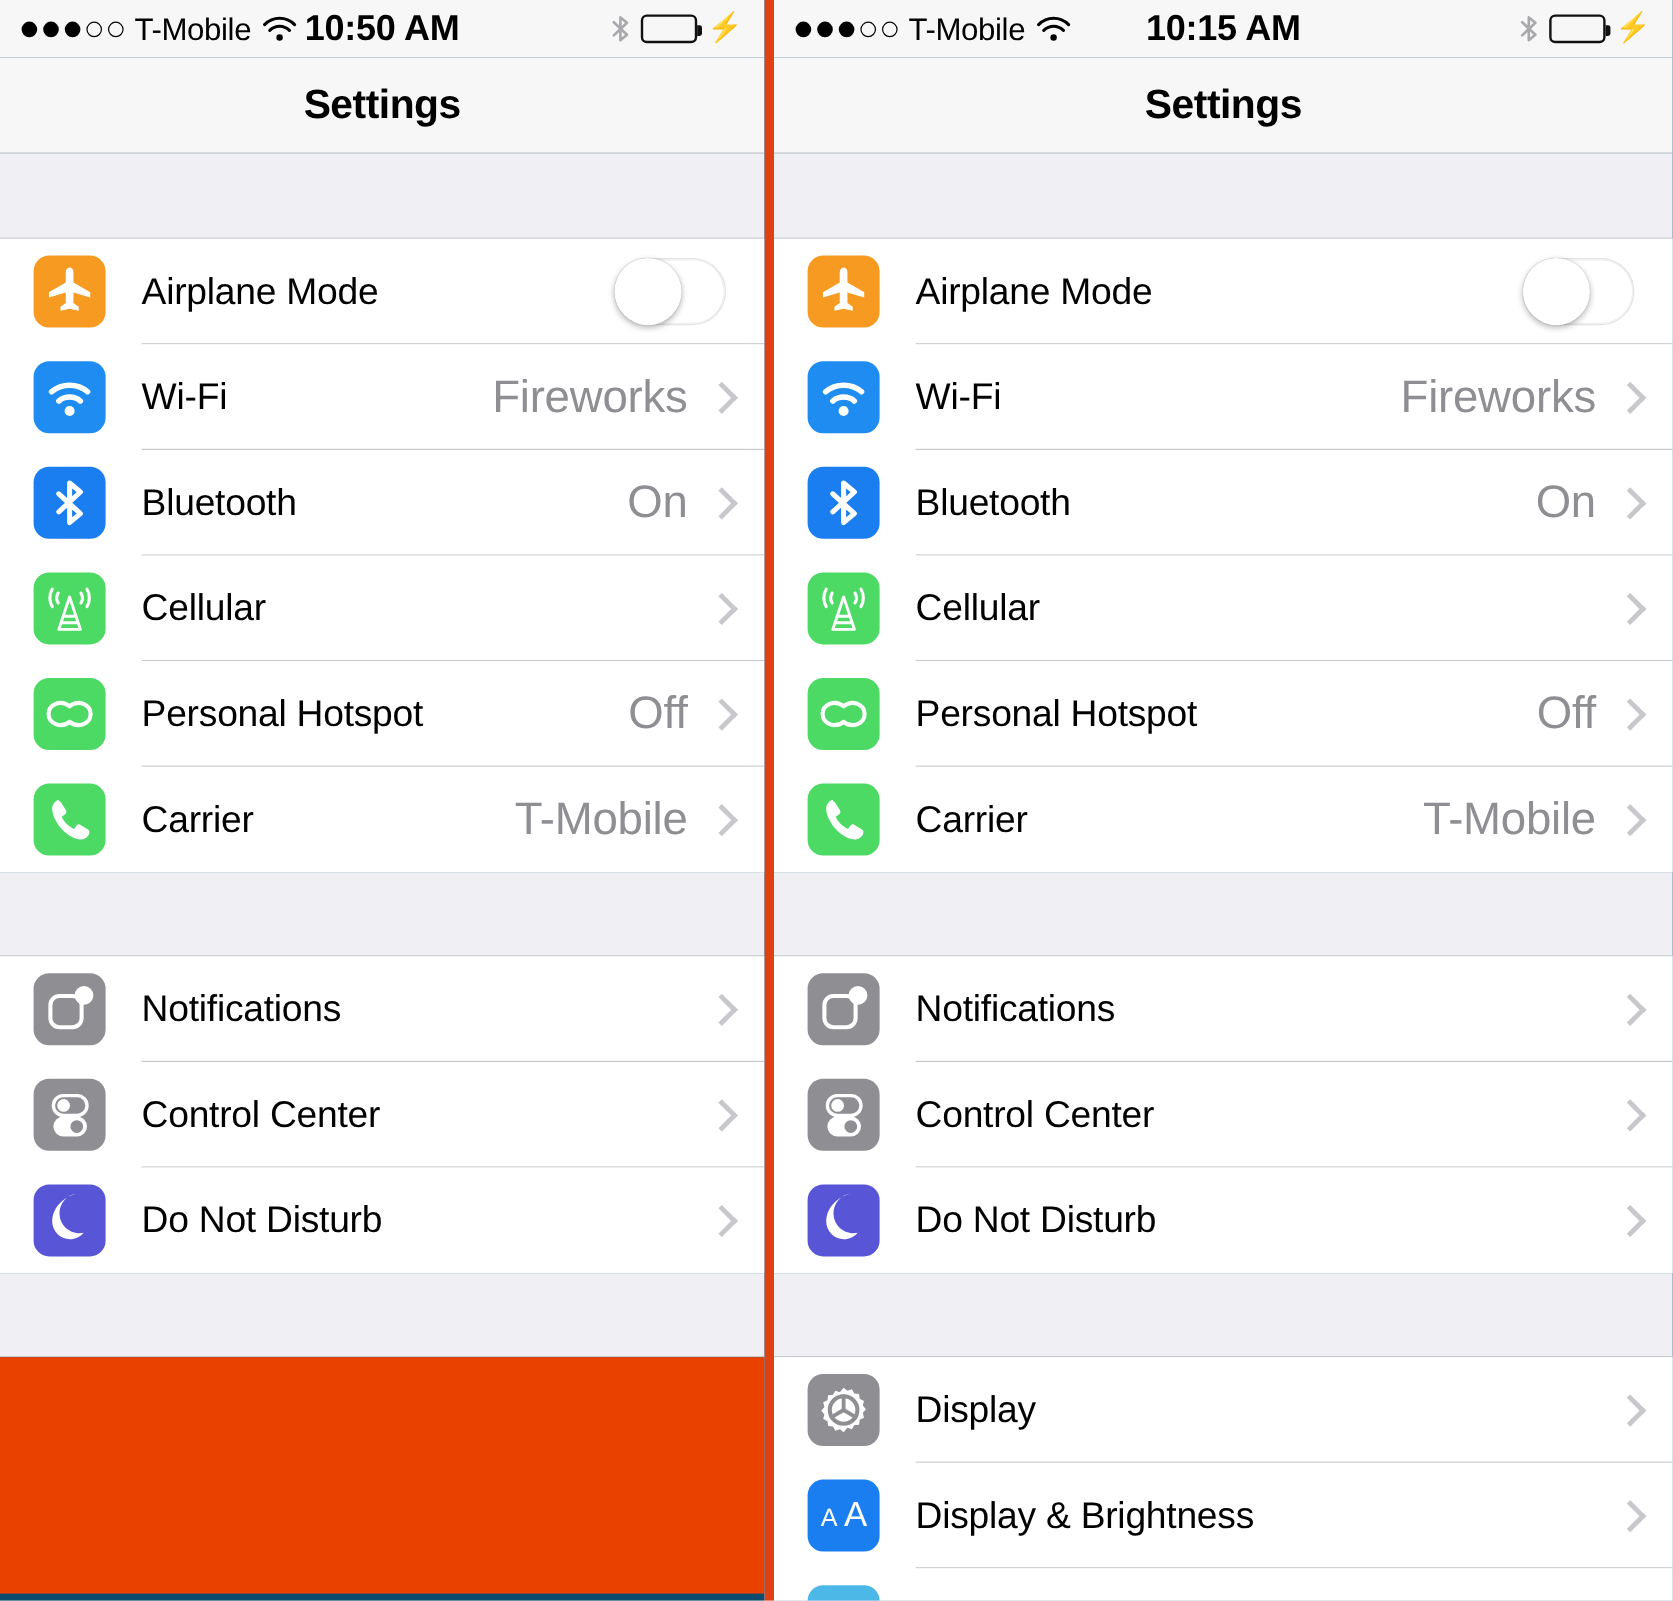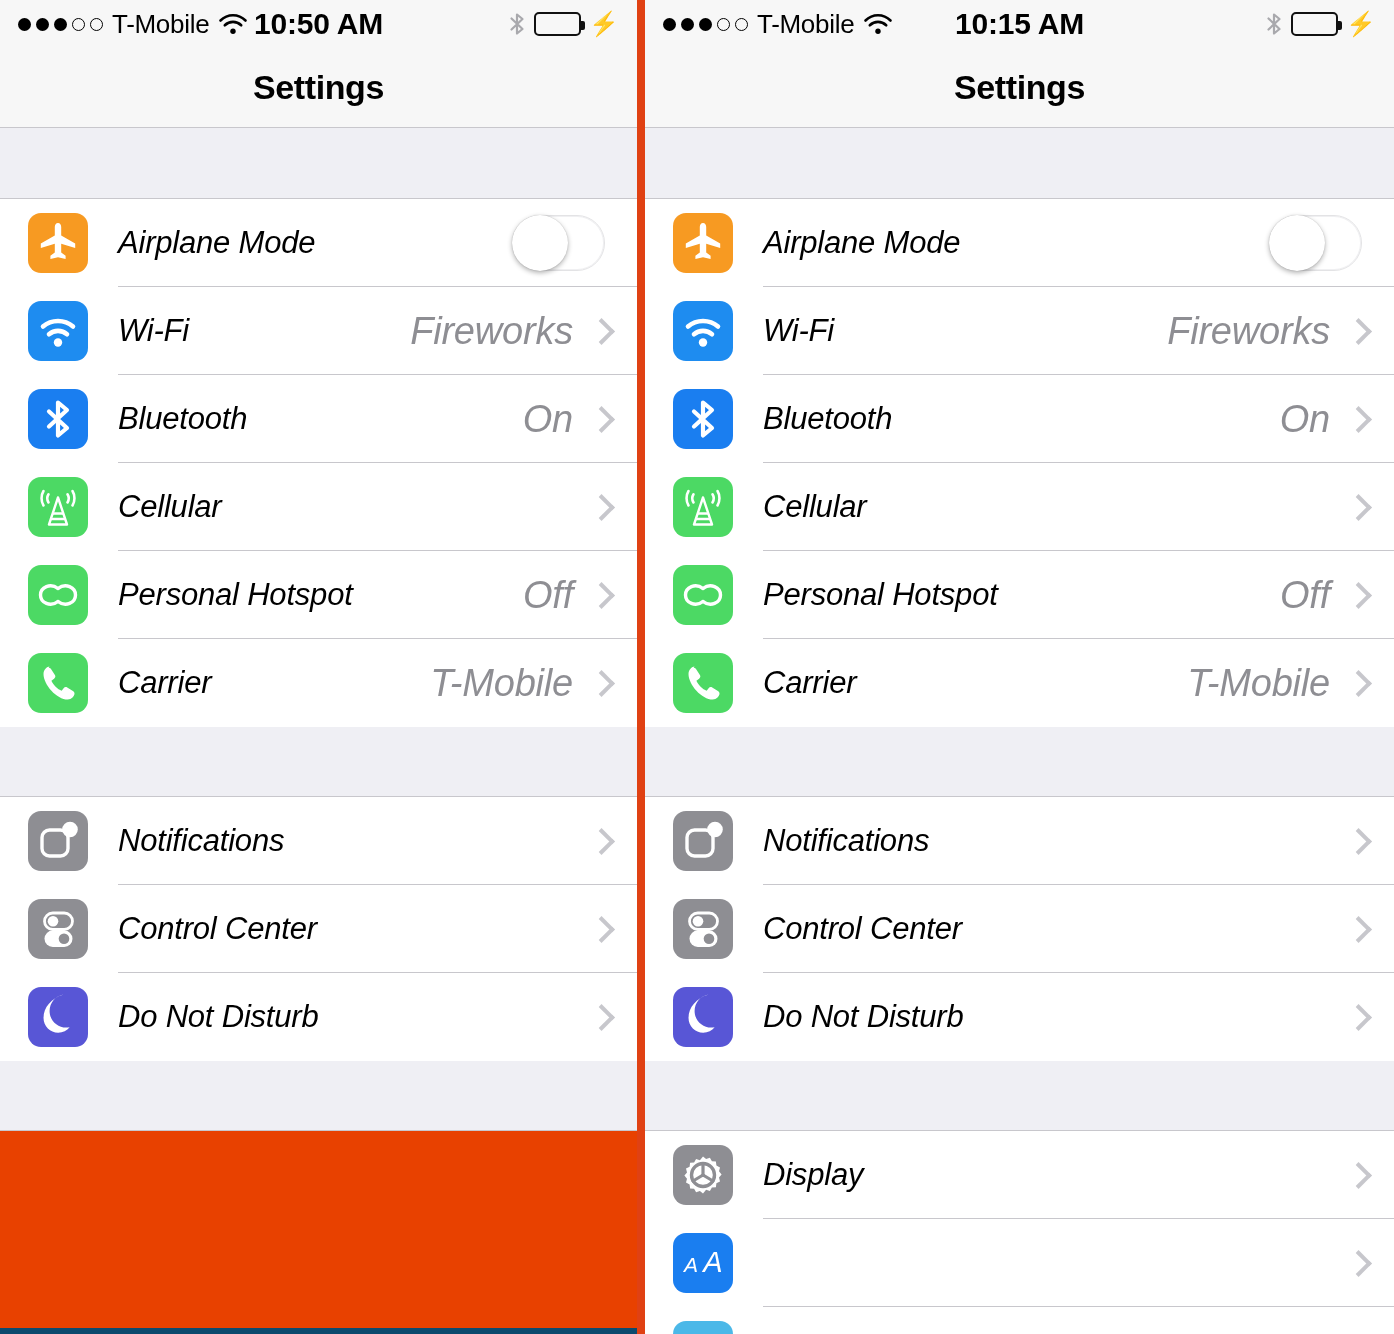--- a/index.html
+++ b/index.html
@@ -80,21 +80,21 @@
     border-bottom: 1px solid #c8c7cc;
     display: flex; align-items: center; justify-content: center;
   }
   .nav-title { font-size: 34px; font-weight: bold; color: #000; letter-spacing: -0.4px; }
 
   
   .gap { background: #efeff4; border-bottom: 1px solid #c8c7cc; }
   .gap.first { height: 71px; }
   .gap.mid   { height: 70px; }
 
-  .section { background: #ffffff; font-style: italic; }
+  .section { background: #ffffff; }
   .row {
     height: 88px;
     display: flex; align-items: center;
     position: relative;
     background: #ffffff;
     padding-left: 28px;
   }
   .row .sep {
     position: absolute; left: 118px; right: 0; bottom: 0;
     height: 1px; background: #c8c7cc;
@@ -539,20 +539,21 @@
         </div>
         <div class="row">
           <span class="icon-box" style="background:#1a7ef0">
             <svg viewBox="0 0 60 60" width="60" height="60" aria-hidden="true">
               <g fill="#fff" font-family="Liberation Sans, sans-serif">
                 <text x="18" y="39" font-size="21" text-anchor="middle">A</text>
                 <text x="40" y="39" font-size="29" text-anchor="middle">A</text>
               </g>
             </svg>
           </span>
+          <span class="row-label">Display &amp; Brightness</span>
           <div class="row-right">
             <span class="chevron"></span>
           </div>
           <span class="sep"></span>
         </div>
         <div class="row last">
           <span class="icon-box" style="background:#4bb8e8">
             <svg viewBox="0 0 60 60" width="60" height="60" aria-hidden="true">
               <circle cx="30" cy="32" r="12" fill="#fff"></circle>
               <path fill="#fff" d="M10 48c4-10 12-16 20-16s16 6 20 16z"></path>

